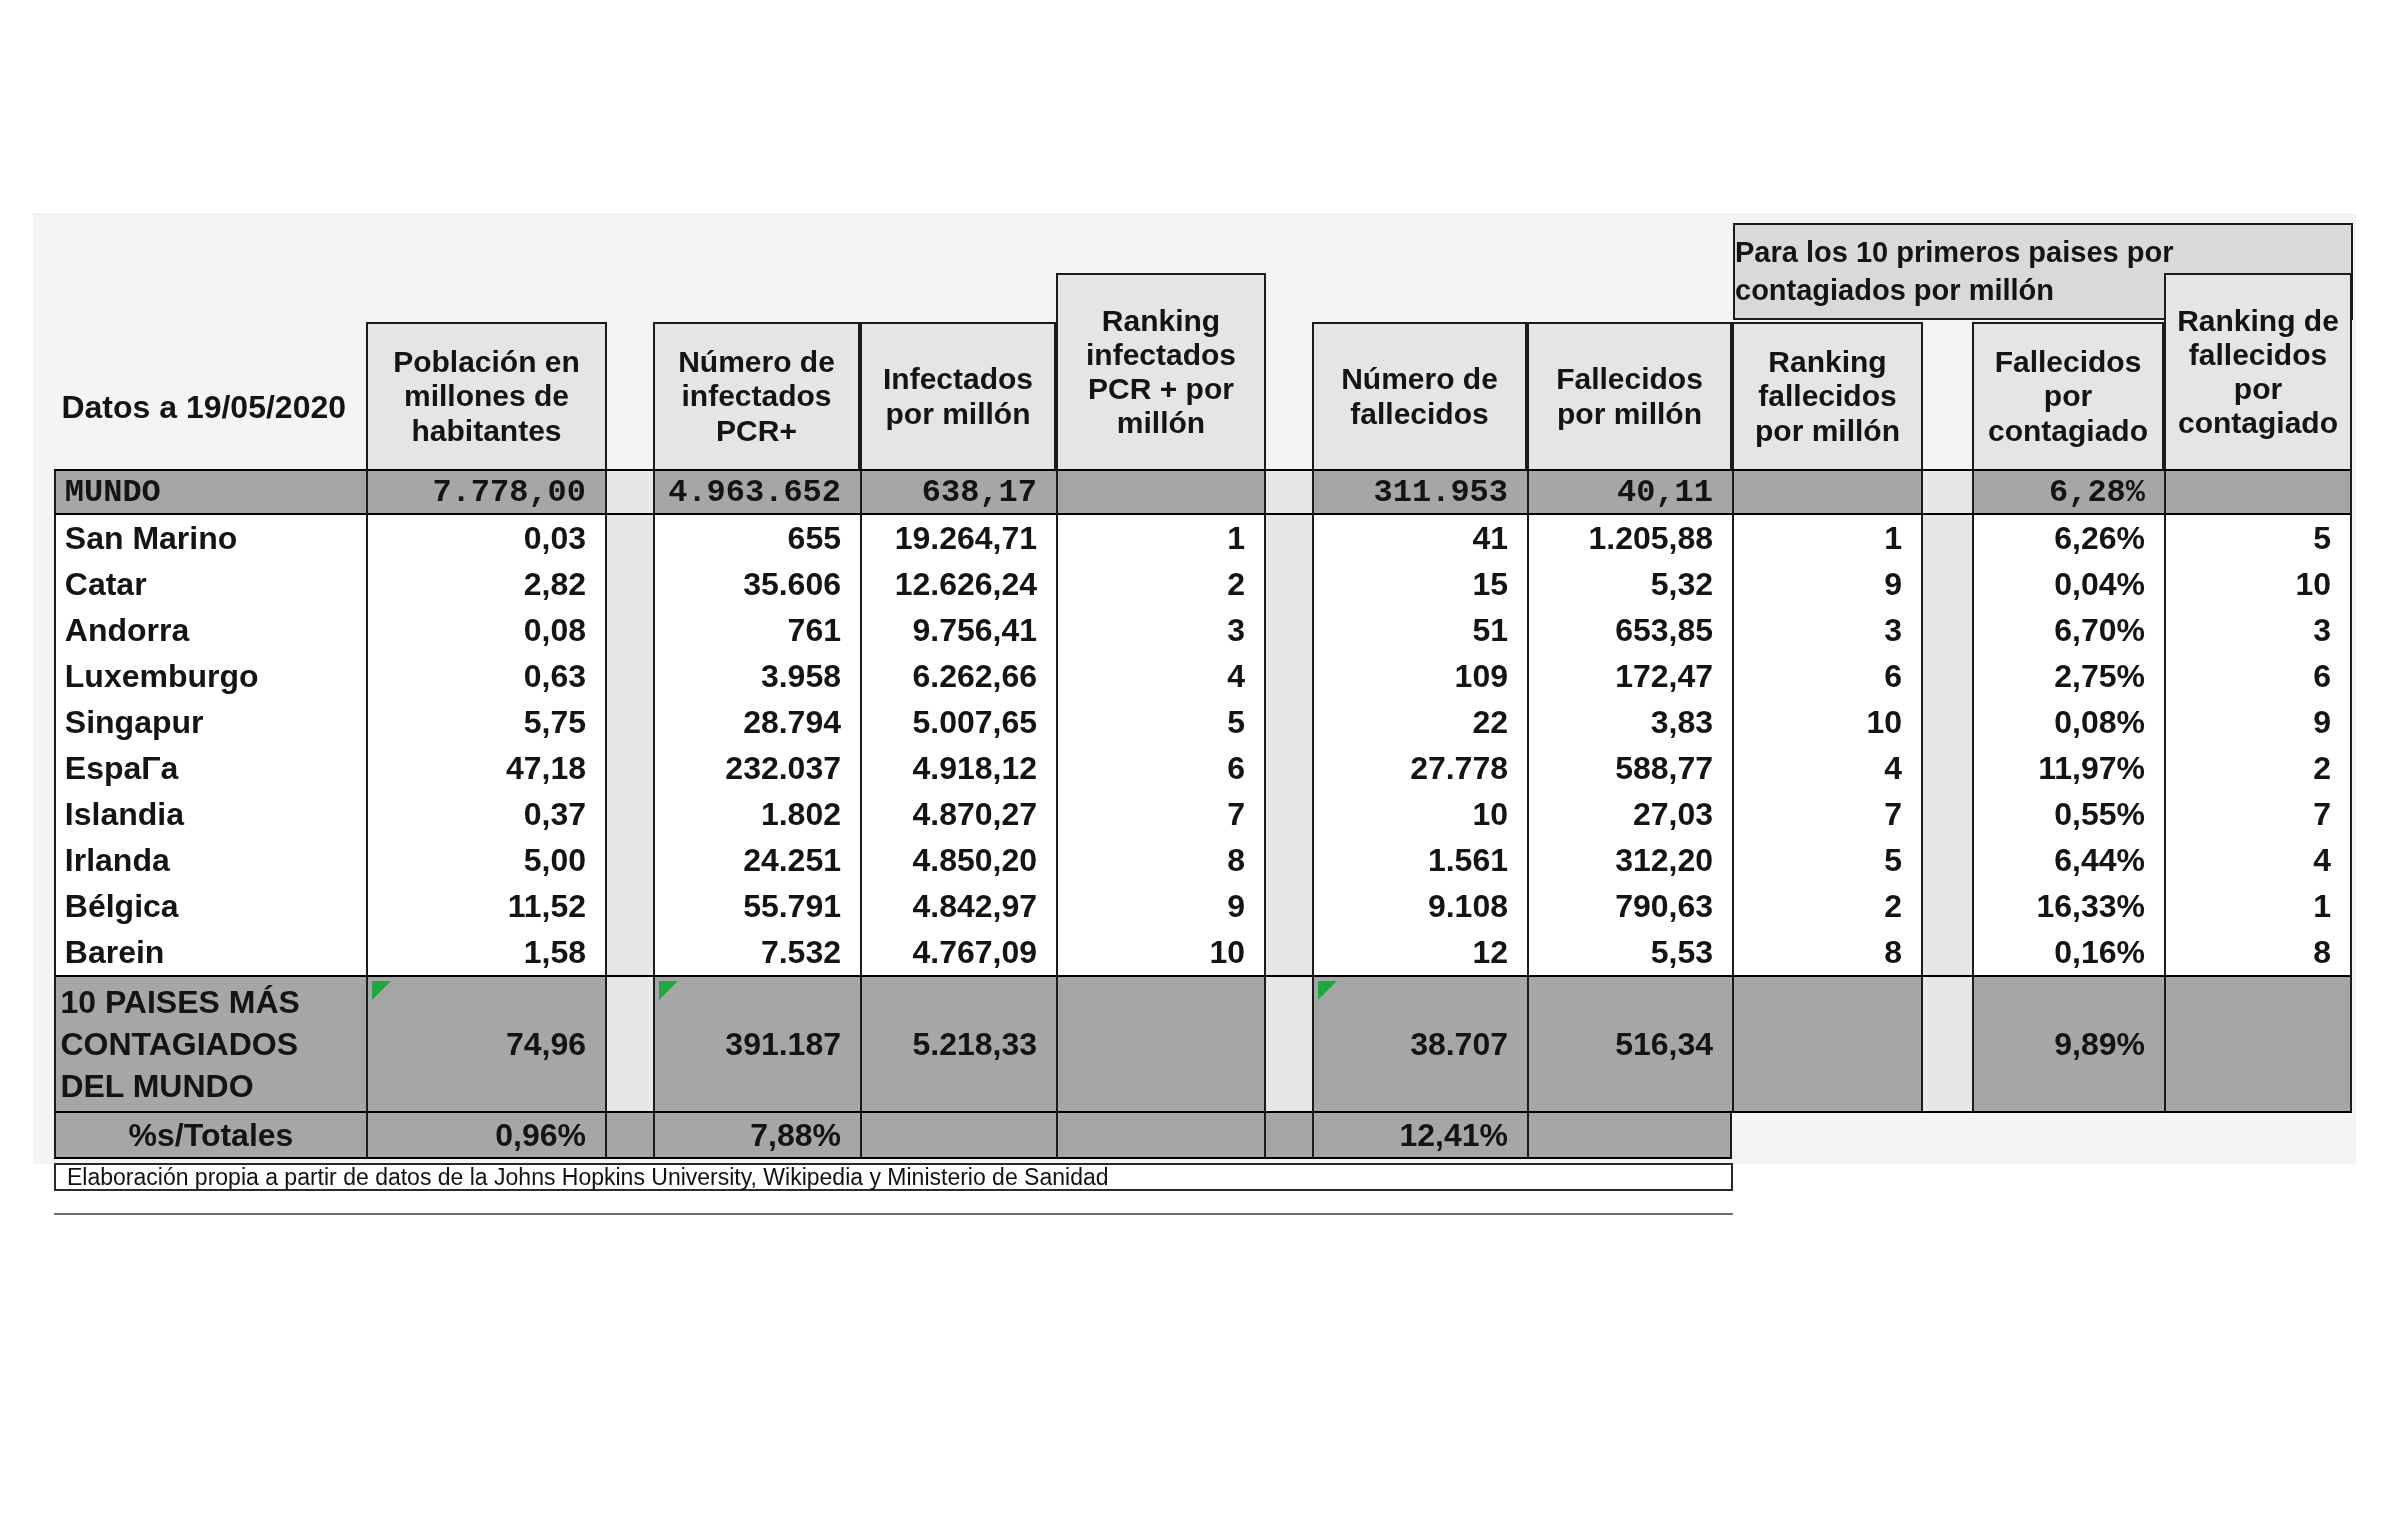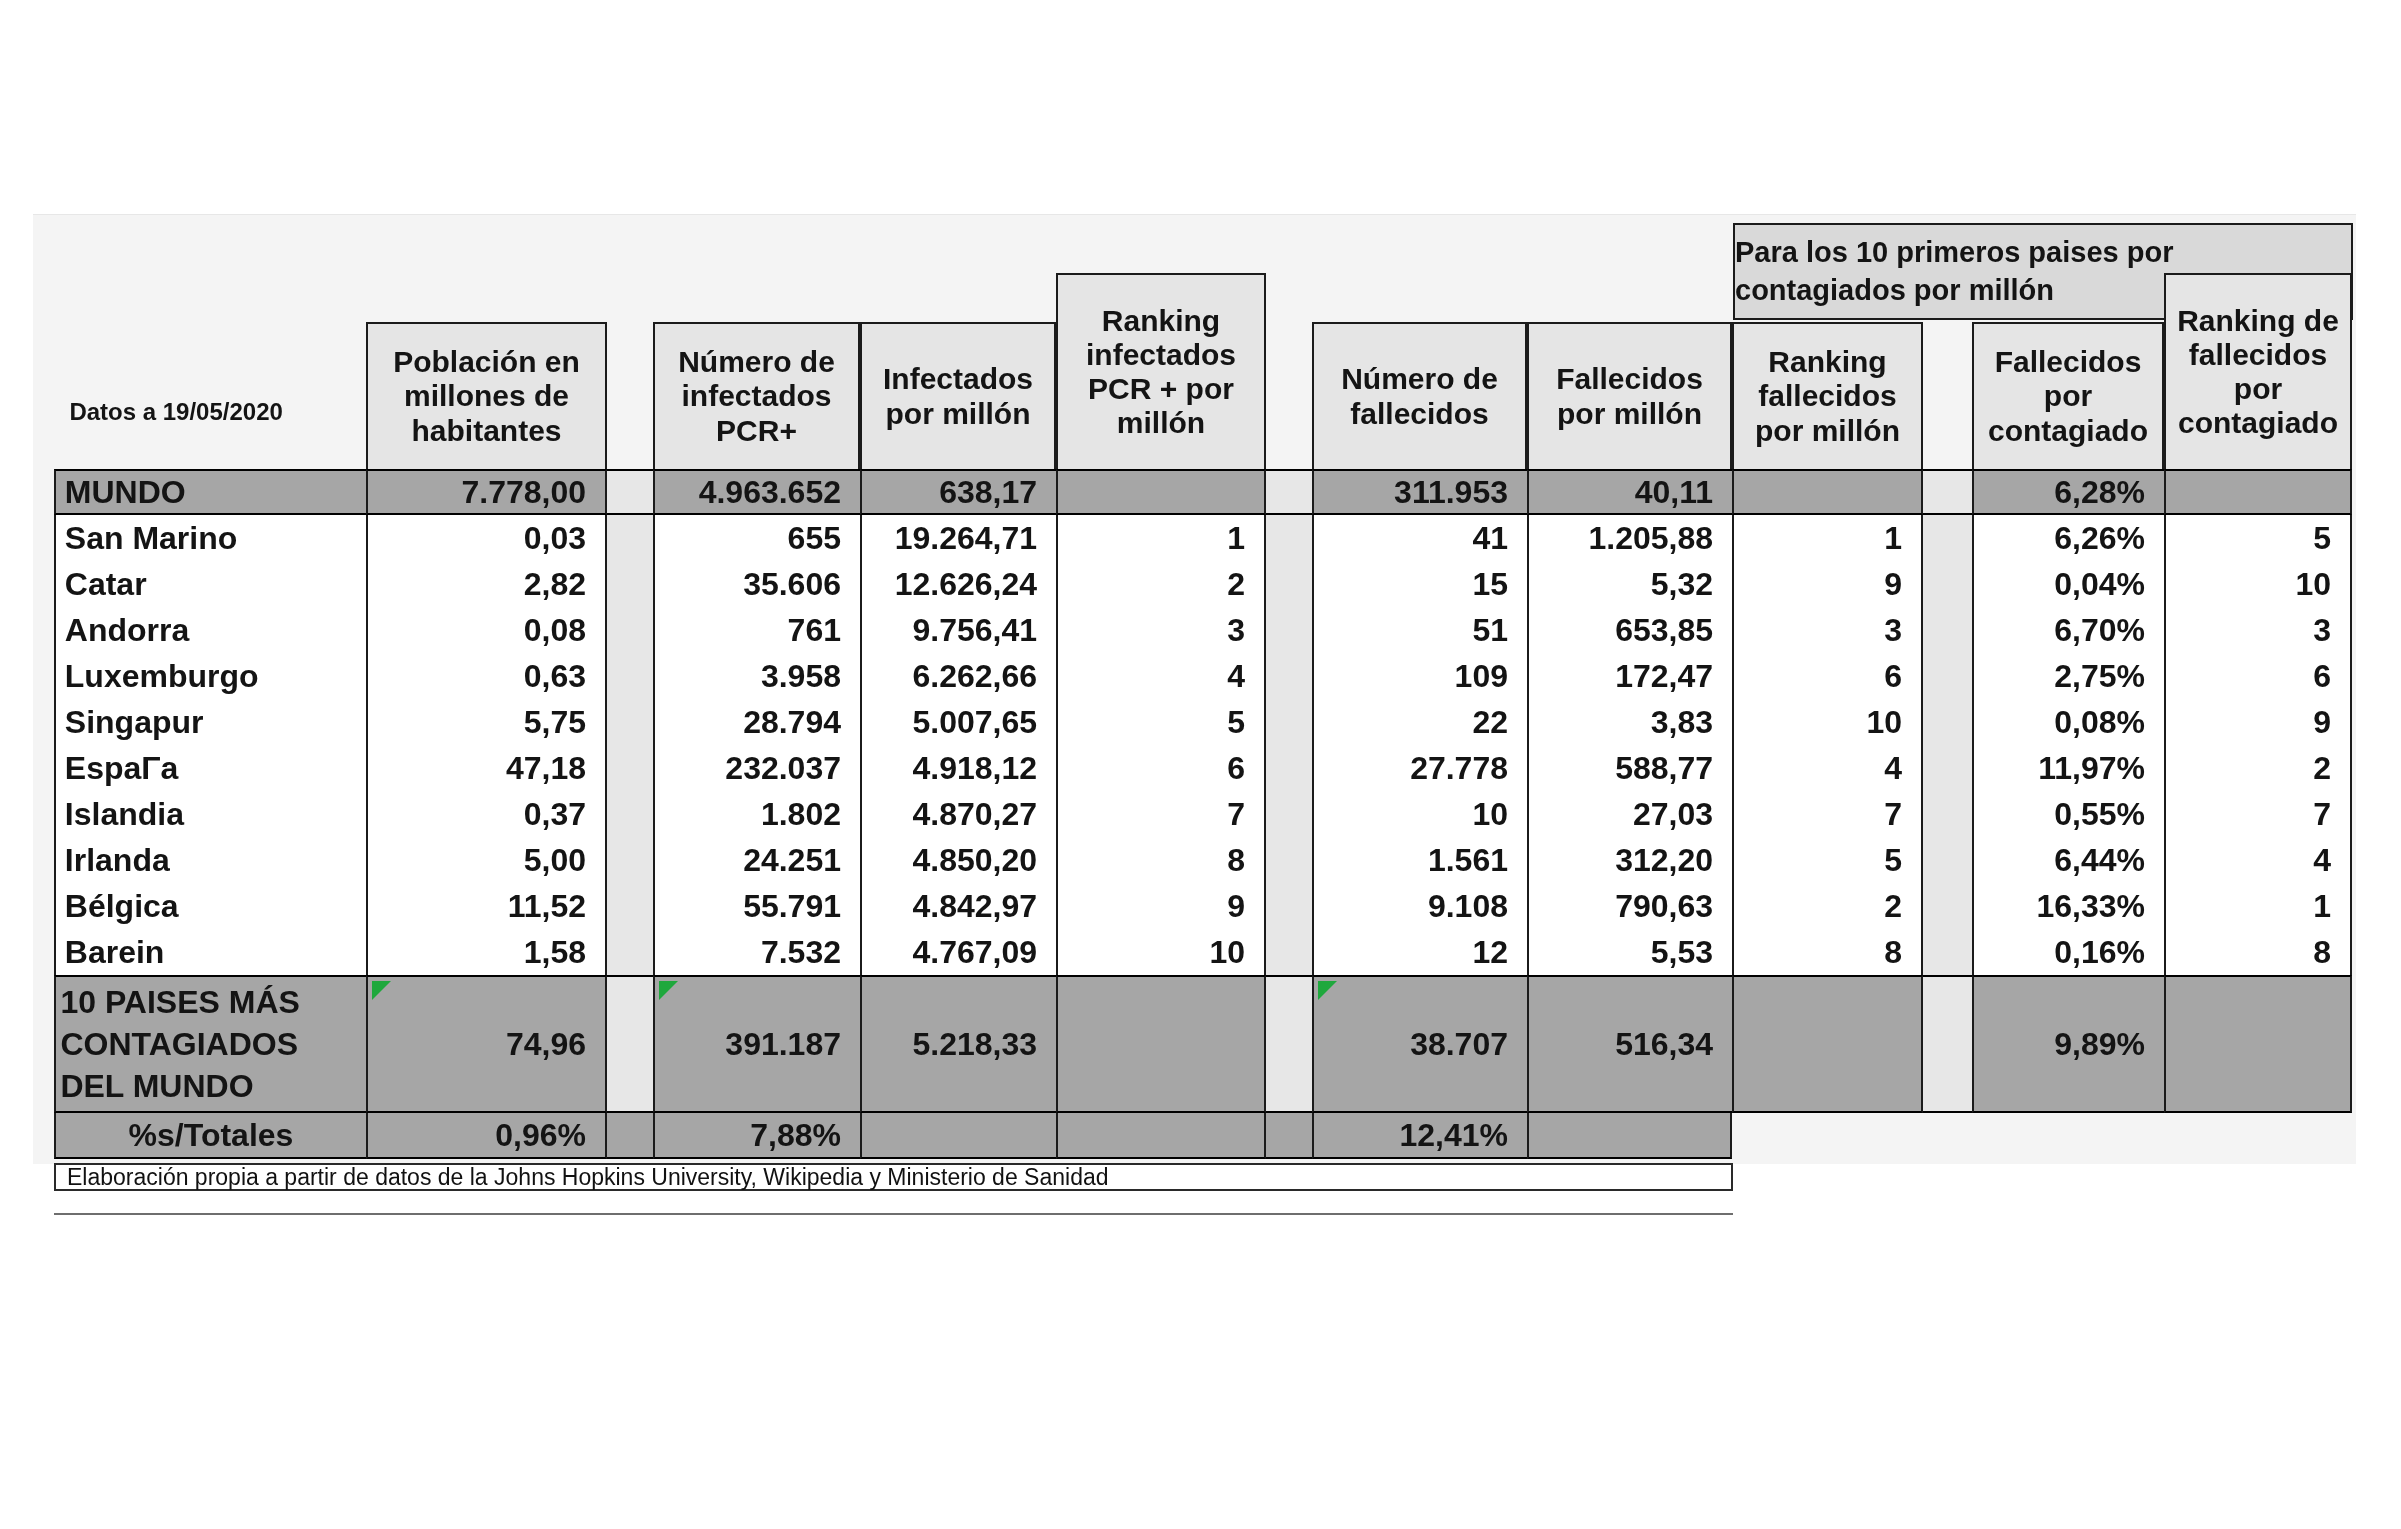--- a/index.html
+++ b/index.html
@@ -32,26 +32,26 @@
     font-weight:bold;font-size:32px;color:#141414;position:relative;
   }
   .w{background:#ffffff;}
   .gy{background:#a6a6a6;}
   .sp{background:#e7e7e7;}
   .n{justify-content:flex-end;padding-right:19px;}
   .l{padding-left:8.8px;}
   .ctr{justify-content:center;text-align:left;}
   .bl{border-left:2.2px solid #1b1b1b;}
   .br{border-right:2.2px solid #1b1b1b;}
-  .ht{border-top:2.9px solid #000;}
+  .ht{border-top:2.9px solid #000;font-family:Liberation Mono, monospace;}
   .mb{border-bottom:2.9px solid #000;}
   .mt{border-top:2.2px solid #000;}
   .hb{border-bottom:2.9px solid #000;}
   .hc{align-items:flex-end;}
-  .datec{align-items:flex-end;padding:0 0 43px 7.4px;font-size:24px;margin-left:8px;}
+  .datec{align-items:flex-end;padding:0 0 43px 7.4px;font-size:32px;}
   .hbox{
     box-sizing:border-box;width:100%;background:#e5e5e5;
     border:2.2px solid #1b1b1b;border-bottom:none;
     display:flex;align-items:center;justify-content:center;
     text-align:center;line-height:1.14;padding:0 4.4px;font-size:30px;
   }
   .h1{height:147px;}
   .h2{height:196px;}
   .grupo-label{line-height:1.32;padding:0 4.4px;}
   .tri{

